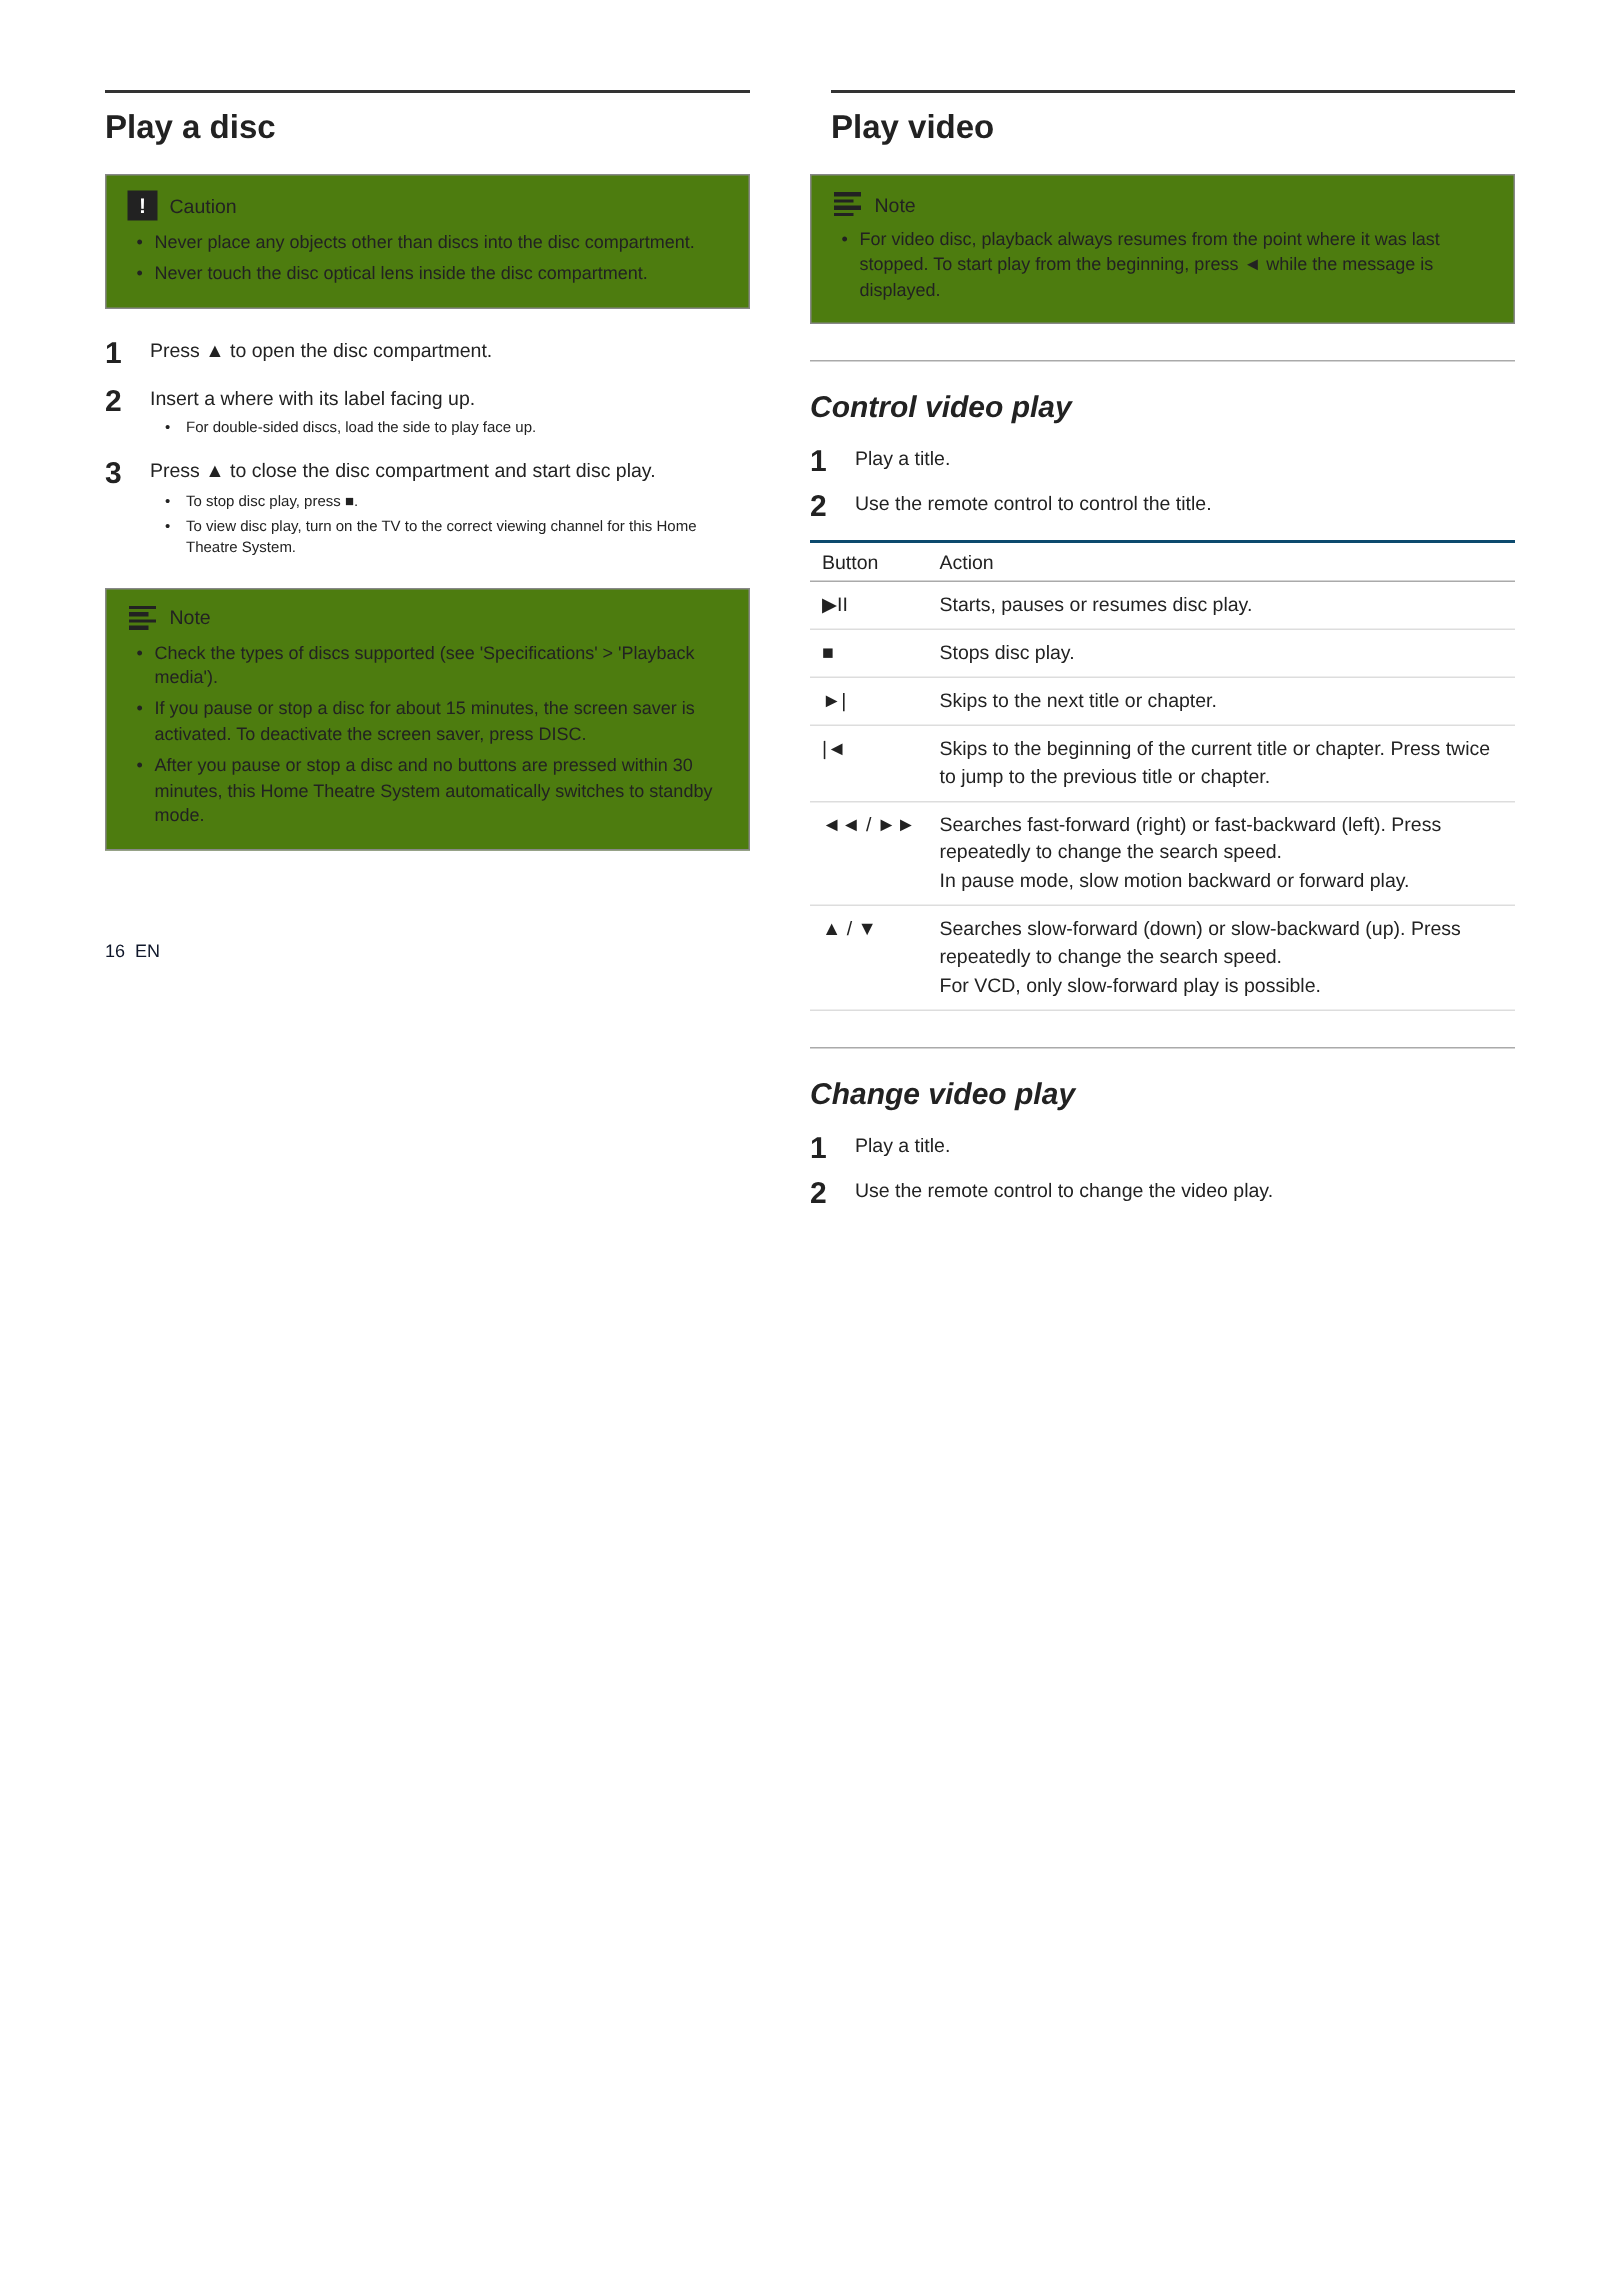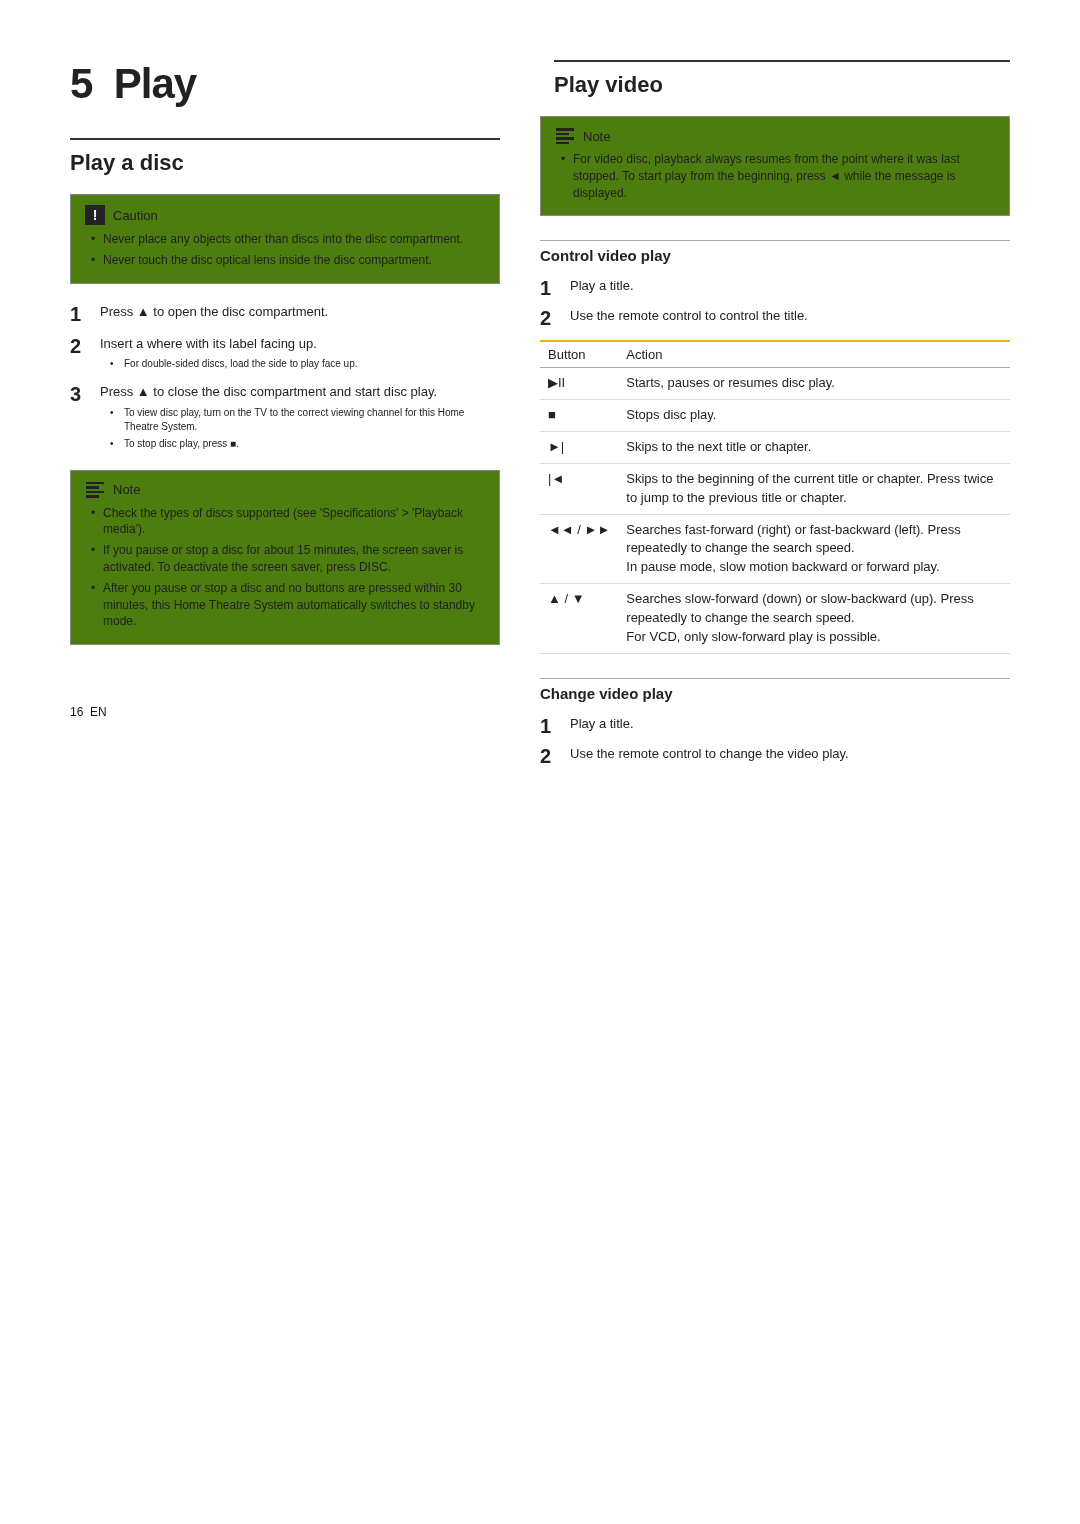--- a/index.html
+++ b/index.html
@@ -31,25 +31,26 @@
       letter-spacing: -1px;
     }
     .section-title {
       font-size: 22px;
       font-weight: bold;
       border-top: 2px solid #333;
       padding-top: 10px;
       margin-bottom: 18px;
     }
     .subsection-title {
-      font-size: 15px;
+      font-size: 20px;
       font-weight: bold;
       border-top: 1.5px solid #aaa;
-      padding-top: 6px;
+      padding-top: 20px;
       margin-bottom: 12px;
+      font-style: italic;
     }
     .caution-box, .note-box {
       border: 1.5px solid #888;
       padding: 10px 14px;
       margin-bottom: 18px;
       background: #4d7c0f;
     }
     .box-header {
       display: flex;
       align-items: center;
@@ -157,21 +158,21 @@
       width: 100%;
       margin-top: 10px;
       margin-bottom: 20px;
     }
     table {
       width: 100%;
       border-collapse: collapse;
       font-size: 13px;
     }
     table th {
-      border-top: 2px solid #eab308;
+      border-top: 2px solid #0c4a6e;
       border-bottom: 1px solid #aaa;
       padding: 5px 8px;
       text-align: left;
       font-weight: normal;
       background: #fff;
     }
     table td {
       padding: 6px 8px;
       vertical-align: top;
       border-bottom: 1px solid #ddd;
@@ -199,23 +200,20 @@
     .steps-numbered .step-item {
       margin-bottom: 6px;
     }
   </style>
 </head>
 <body>
 
 <div class="page-layout">
 
   <div class="left-col">
-    <h1 class="chapter-title">
-      <span>5</span>&nbsp;&nbsp;<span>Play</span>
-    </h1>
 
     <h2 class="section-title">Play a disc</h2>
 
     <div class="caution-box">
       <div class="box-header">
         <div class="caution-icon">!</div>
         <span class="box-label">Caution</span>
       </div>
       <ul class="box-list">
         <li>Never place any objects other than discs into the disc compartment.</li>
@@ -240,22 +238,22 @@
             <li>For double-sided discs, load the side to play face up.</li>
           </ul>
         </div>
       </li>
 
       <li class="step-item">
         <span class="step-number">3</span>
         <div class="step-content">
           <span>Press ▲ to close the disc compartment and start disc play.</span>
           <ul class="sub-bullet">
+            <li>To stop disc play, press ■.</li>
             <li>To view disc play, turn on the TV to the correct viewing channel for this Home Theatre System.</li>
-            <li>To stop disc play, press ■.</li>
           </ul>
         </div>
       </li>
     </ol>
 
     <div class="note-box">
       <div class="box-header">
         <div class="note-icon">
           <div class="note-lines">
             <div class="note-line"></div>

